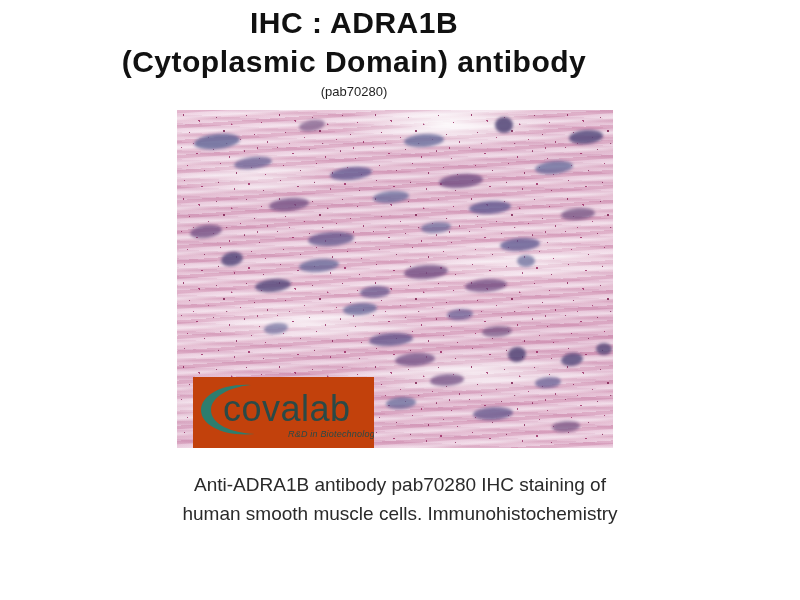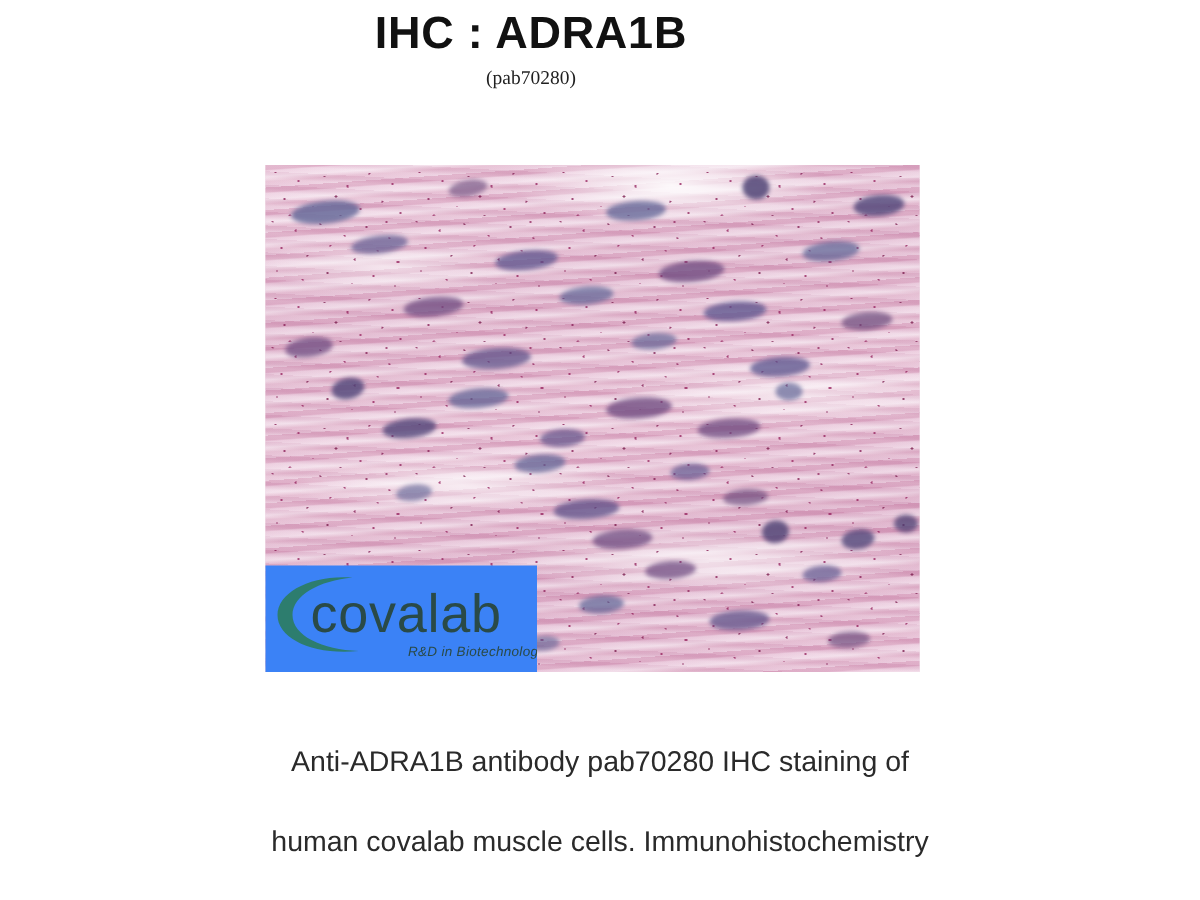--- a/index.html
+++ b/index.html
@@ -29,21 +29,21 @@
     line-height: 38px;
     letter-spacing: 0.5px;
     color: #111111;
     white-space: nowrap;
   }
   .title-line-2 {
     font-size: 30px;
     line-height: 40px;
   }
   .subtitle {
-    font-family: Liberation Serif, serif;
+    font-family: Liberation Sans, sans-serif;
     font-size: 13px;
     line-height: 18px;
     color: #1f1f1f;
     margin-top: 1px;
   }
 
   
   .figure-wrap {
     position: absolute;
     left: 177px;
@@ -125,48 +125,49 @@
   
   .nucleus {
     position: absolute;
     border-radius: 50%;
     filter: blur(1.4px);
   }
 
   
   .logo-box {
     position: absolute;
-    left: 0px;
+    left: 16px;
     top: 267px;
     width: 181px;
     height: 71px;
-    background: #3b82f6;
+    background: #c2410c;
     overflow: hidden;
   }
   .logo-svg { display: block; }
 
   
   .caption {
     position: absolute;
     left: 0;
     top: 470px;
     width: 800px;
     text-align: center;
     font-family: "Liberation Sans", sans-serif;
     font-size: 19px;
     line-height: 29px;
     color: #2a2a2a;
   }
-  .caption div { white-space: nowrap; margin-top: 24px; }
+  .caption div { white-space: nowrap; }
 </style>
 </head>
 <body style="background: rgb(255, 255, 255);">
 
 <div class="title-block">
   <div class="title-line">IHC : ADRA1B</div>
+  <div class="title-line title-line-2">(Cytoplasmic Domain) antibody</div>
   <div class="subtitle">(pab70280)</div>
 </div>
 
 <div class="figure-wrap">
   <div class="micrograph" id="micrograph">
     <div class="speckle"></div>
     <div id="nuclei-layer">
         <div class="nucleus" style="left: 17.44px; top: 23.66px; width: 46px; height: 15px; background: rgb(93, 99, 149); opacity: 0.78; transform: rotate(-6deg);"></div>
         <div class="nucleus" style="left: 122.08px; top: 10.14px; width: 26px; height: 11px; background: rgb(106, 74, 124); opacity: 0.62; transform: rotate(-10deg);"></div>
         <div class="nucleus" style="left: 226.72px; top: 23.66px; width: 40px; height: 13px; background: rgb(93, 99, 149); opacity: 0.74; transform: rotate(-4deg);"></div>
@@ -216,14 +217,14 @@
 
       <text id="logo-word" x="30" y="44" font-family="'Liberation Sans', sans-serif" font-size="36" letter-spacing="0.5" fill="#2a4a47">covalab</text>
 
       <text id="logo-tag" x="95" y="60" font-family="'Liberation Sans', sans-serif" font-size="9" font-style="italic" letter-spacing="0.2" fill="#2a4a47">R&amp;D in Biotechnology</text>
     </svg>
   </div>
 </div>
 
 <div class="caption" id="caption">
     <div>Anti-ADRA1B antibody pab70280 IHC staining of</div>
-    <div>human covalab muscle cells. Immunohistochemistry</div>
+    <div>human smooth muscle cells. Immunohistochemistry</div>
   </div>
 
 </body></html>

